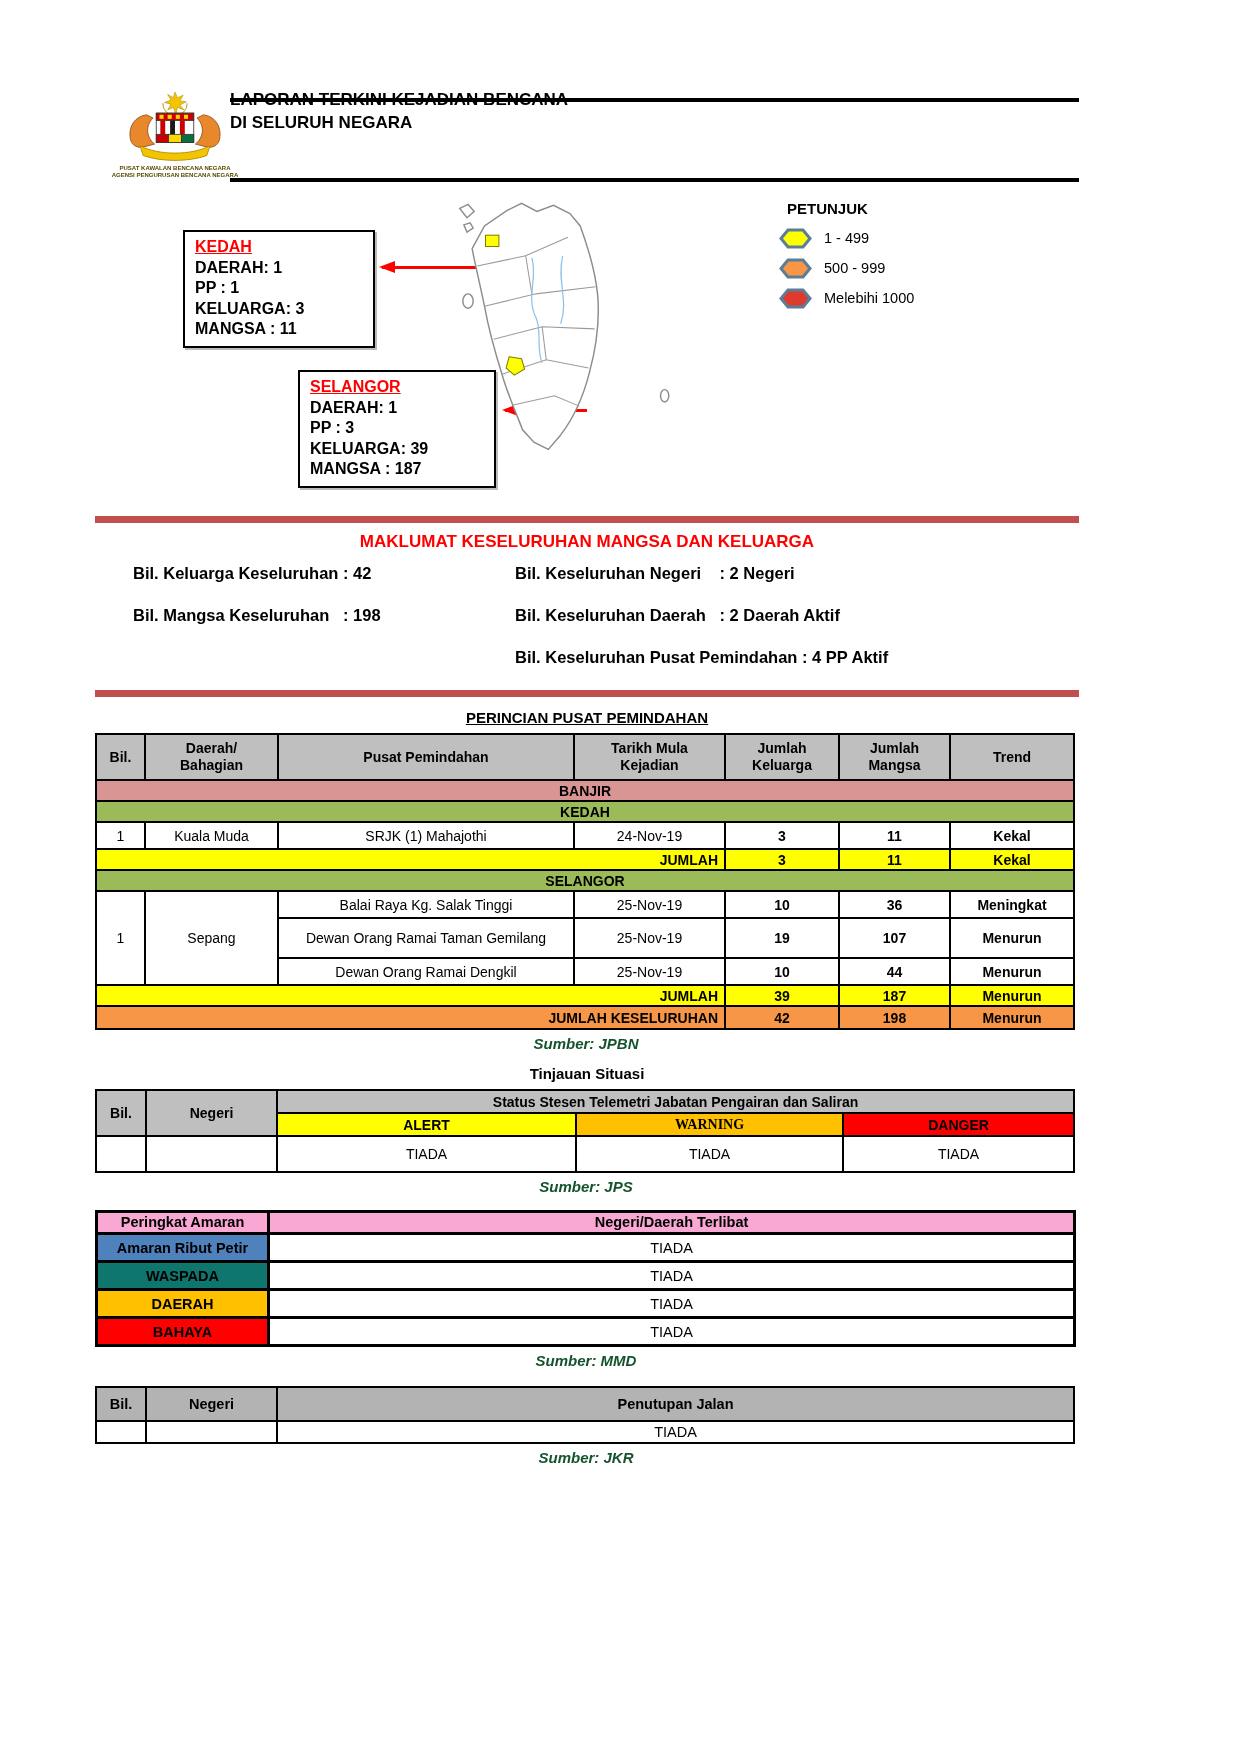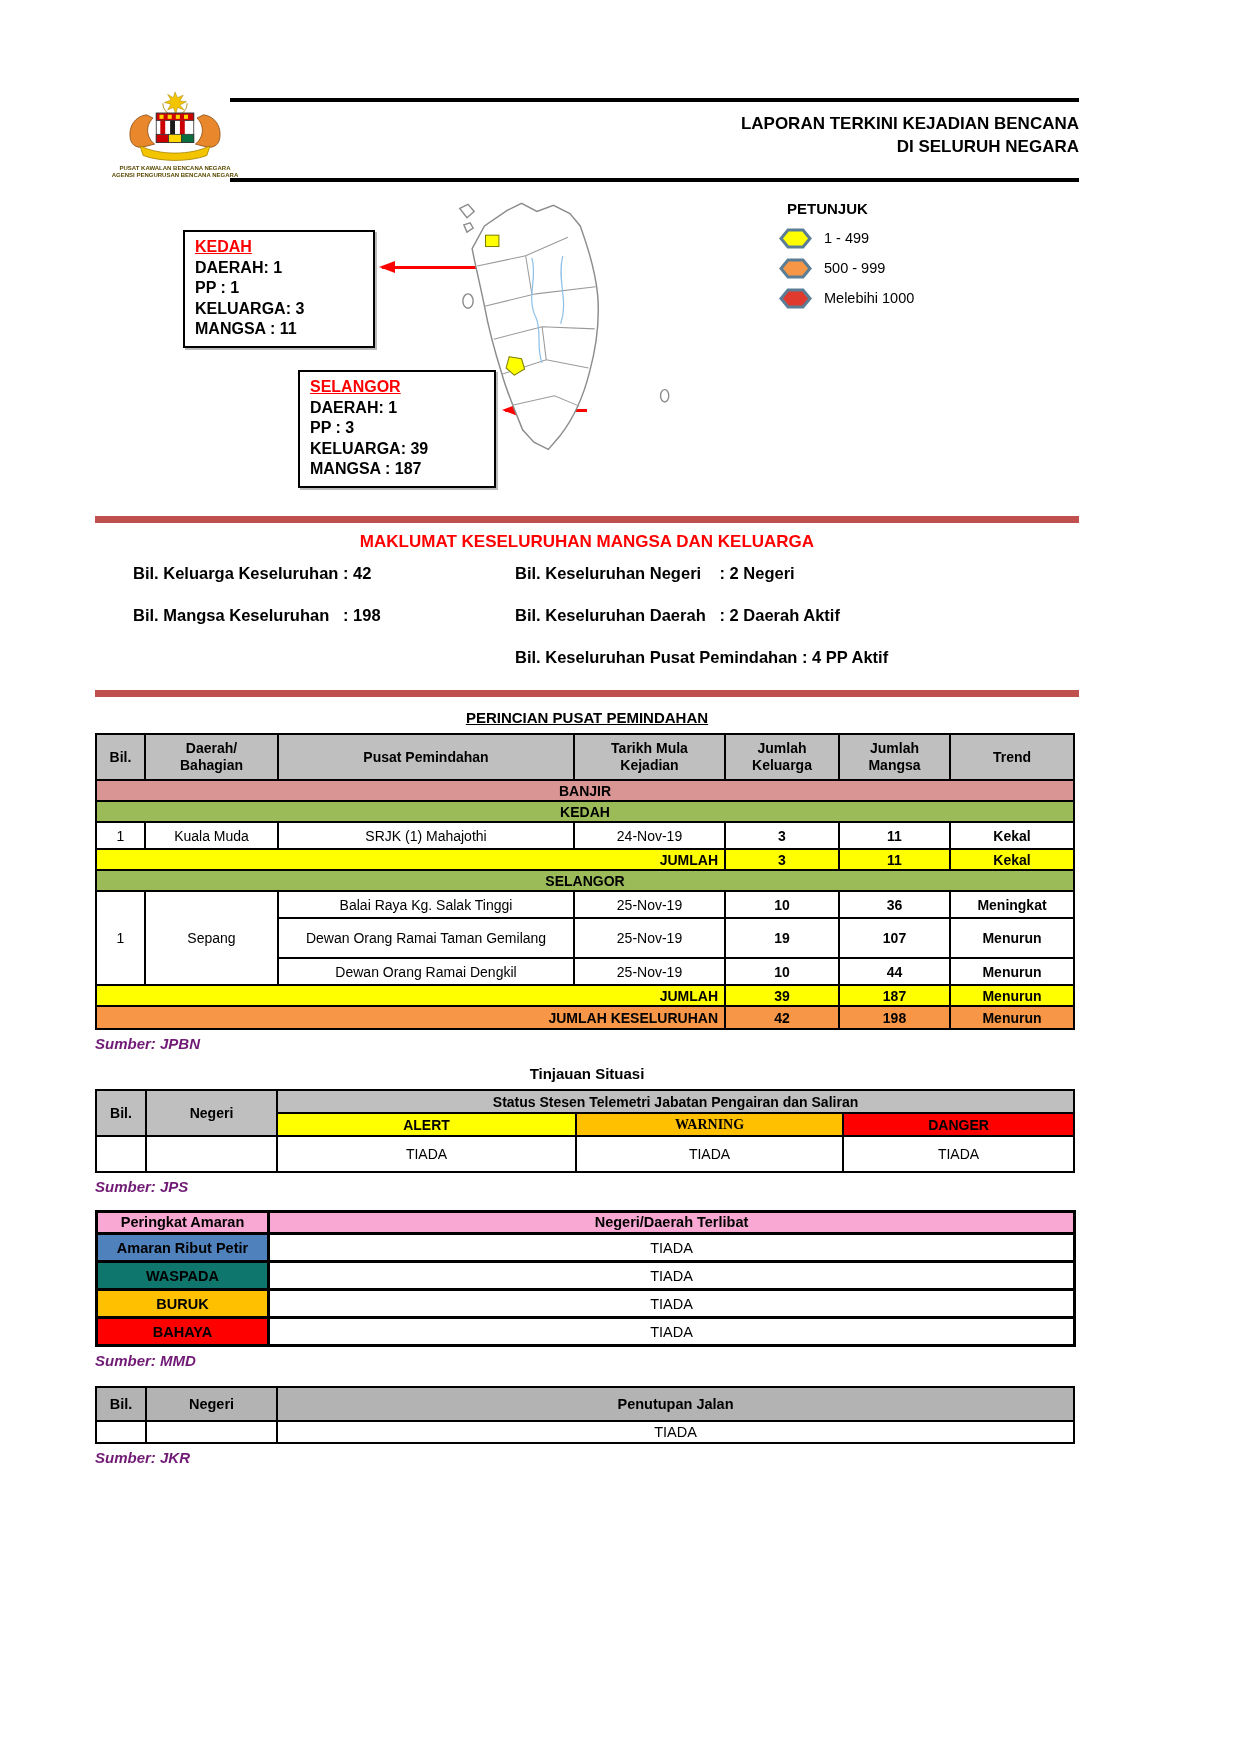--- a/index.html
+++ b/index.html
@@ -4,21 +4,21 @@
 <style>
   * { box-sizing: border-box; margin: 0; padding: 0; }
   body { background: #e8e8e8; font-family: "Liberation Sans", sans-serif; }
   .page { position: relative; width: 1239px; height: 1754px; background: #fff; margin: 0 auto; color: #000; overflow: hidden; }
 
   
   .top { position: relative; height: 516px; }
   .rule { position: absolute; background: #000; height: 4px; width: 849px; left: 230px; }
   .rule-top { top: 98px; }
   .rule-bottom { top: 178px; }
-  .title-block { position: absolute; left: 230px; top: 112px; width: 849px; text-align: right; font-size: 17px; font-weight: bold; line-height: 23px; }
+  .title-block { position: absolute; left: 230px; top: 88px; width: 849px; text-align: left; font-size: 17px; font-weight: bold; line-height: 23px; }
   .logo { position: absolute; left: 122px; top: 90px; }
   .logo-captions { position: absolute; left: 92px; top: 165px; width: 166px; text-align: center; font-size: 6px; font-weight: bold; color: #5a4a00; line-height: 7px; }
 
   .info-box { position: absolute; background: #fff; border: 2.5px solid #000; padding: 5px 10px 6px 10px; font-size: 16px; font-weight: bold; line-height: 20.5px; box-shadow: 2px 2px 0 #bbb; }
   .info-box .box-title { color: #ff0000; text-decoration: underline; }
   .box-kedah { left: 183px; top: 230px; width: 192px; }
   .box-selangor { left: 298px; top: 370px; width: 198px; }
 
   .arrow { position: absolute; height: 0; border-top: 3px solid #ff0000; }
   .arrow .head { position: absolute; left: -3px; top: -8px; width: 0; height: 0; border-top: 6.5px solid transparent; border-bottom: 6.5px solid transparent; border-right: 16px solid #ff0000; }
@@ -48,21 +48,21 @@
   .sec-banjir td { background: #d99594; font-weight: bold; height: 21px; }
   .sec-state td { background: #9bbb59; font-weight: bold; height: 21px; }
   .h-head { height: 46px; }
   .h-data { height: 27px; }
   .h-data-tall { height: 40px; }
   .row-sum td { background: #ffff00; font-weight: bold; height: 21px; }
   .row-grand td { background: #f79646; font-weight: bold; height: 23px; }
   td.lbl-right { text-align: right; padding-right: 6px; }
   td.bold { font-weight: bold; }
 
-  .sumber { color: #701a75; font-size: 15px; font-weight: bold; font-style: italic; text-align: left; padding-right: 2px; margin-top: 5px; }
+  .sumber { color: #14532d; font-size: 15px; font-weight: bold; font-style: italic; text-align: center; padding-right: 2px; margin-top: 5px; }
   .tinjauan { text-align: center; font-size: 15px; font-weight: bold; margin: 13px 0 7px 0; }
 
   .tbl2 th, .tbl2 td { border: 2px solid #000; font-size: 14px; text-align: center; vertical-align: middle; }
   .tbl2 .gray { background: #bfbfbf; font-weight: bold; }
   .cell-alert { background: #ffff00; font-weight: bold; height: 23px; }
   .cell-warning { background: #ffc000; font-weight: bold; font-family: Liberation Serif, serif; }
   .cell-danger { background: #ff0000; font-weight: bold; }
   .tbl2 .vals td { height: 36px; }
 
   .tbl3 { margin-top: 15px; }
@@ -354,21 +354,21 @@
       </tr>
       <tr>
         <td class="lvl bg-storm">Amaran Ribut Petir</td>
         <td>TIADA</td>
       </tr>
       <tr>
         <td class="lvl bg-yellow">WASPADA</td>
         <td>TIADA</td>
       </tr>
       <tr>
-        <td class="lvl bg-amber">BURUK</td>
+        <td class="lvl bg-amber">DAERAH</td>
         <td>TIADA</td>
       </tr>
       <tr>
         <td class="lvl bg-red">BAHAYA</td>
         <td>TIADA</td>
       </tr>
     </tbody>
       </table>
     <div class="sumber">Sumber: MMD</div>
 

